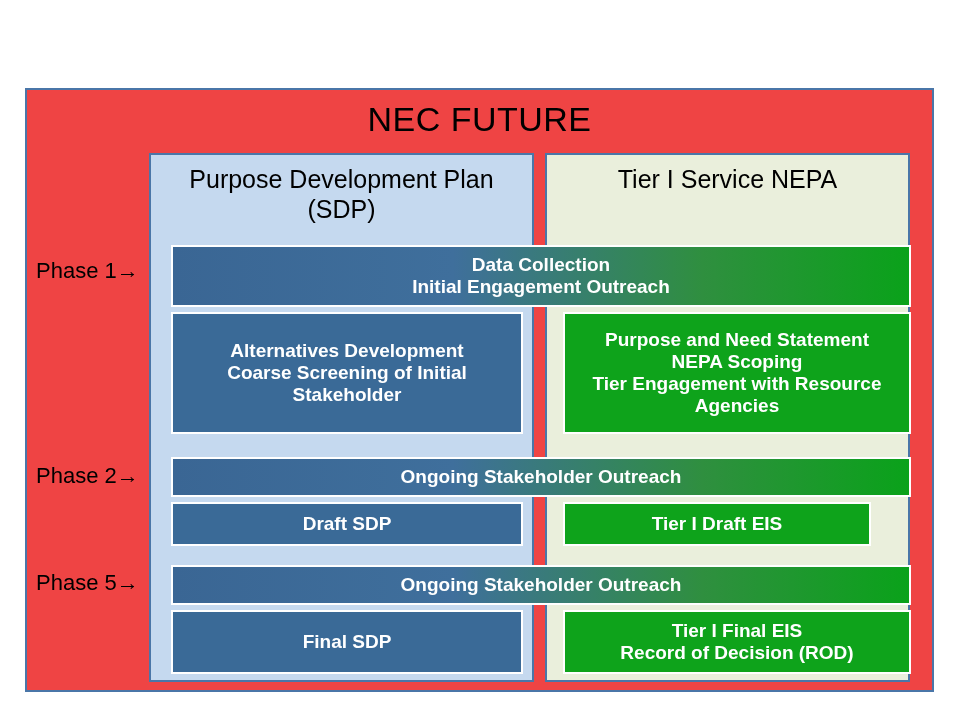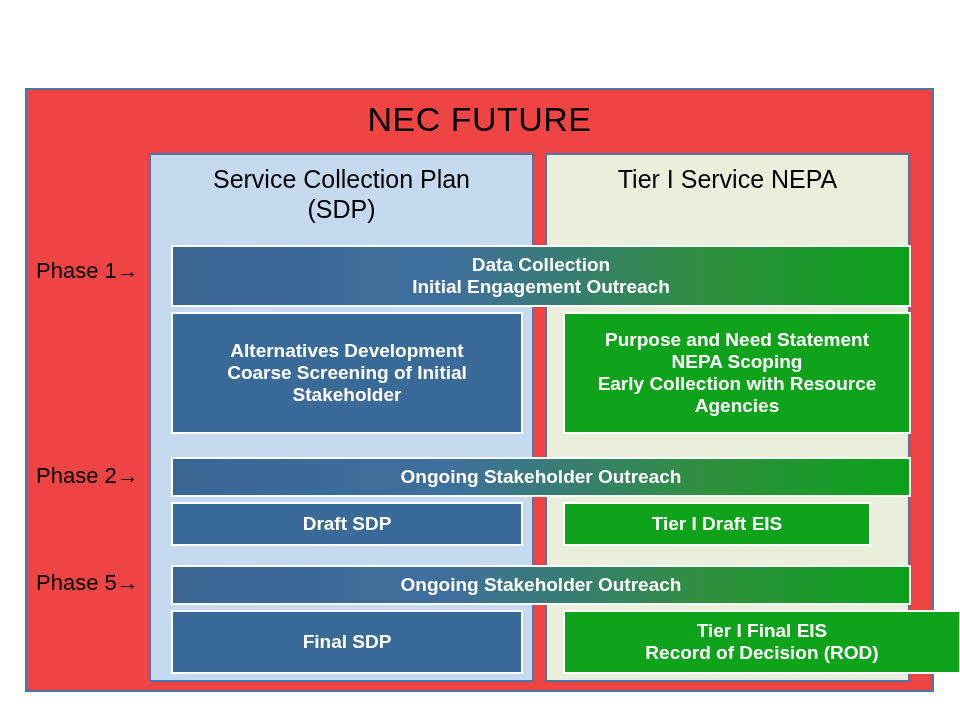--- a/index.html
+++ b/index.html
@@ -113,35 +113,35 @@
   #box-data       { left: 144px; top: 155px; width: 740px; height: 62px; }
   #box-alt        { left: 144px; top: 222px; width: 352px; height: 122px; }
   #box-purpose    { left: 536px; top: 222px; width: 348px; height: 122px; }
   
   #box-ongoing1   { left: 144px; top: 367px; width: 740px; height: 40px; }
   #box-draft-sdp  { left: 144px; top: 412px; width: 352px; height: 44px; }
   #box-draft-eis  { left: 536px; top: 412px; width: 308px; height: 44px; }
   
   #box-ongoing2   { left: 144px; top: 475px; width: 740px; height: 40px; }
   #box-final-sdp  { left: 144px; top: 520px; width: 352px; height: 64px; }
-  #box-final-eis  { left: 536px; top: 520px; width: 398px; height: 64px; }
+  #box-final-eis  { left: 536px; top: 520px; width: 348px; height: 64px; }
 
   .line { white-space: nowrap; }
   .stack { display: block; }
 </style>
 </head>
 <body>
 
 <div id="diagram">
 
   <div id="title">NEC FUTURE</div>
 
   <div class="column" id="col-sdp">
     <div class="col-head">
-      <span class="stack">Service Collection Plan</span>
+      <span class="stack">Purpose Development Plan</span>
       <span class="stack">(SDP)</span>
     </div>
   </div>
 
   <div class="column" id="col-nepa">
     <div class="col-head">
       <span class="stack">Tier I Service NEPA</span>
     </div>
   </div>
 
@@ -167,21 +167,21 @@
       <span class="stack line">Alternatives Development</span>
       <span class="stack line">Coarse Screening of Initial</span>
       <span class="stack line">Stakeholder</span>
     </div>
   </div>
 
   <div class="box green-solid" id="box-purpose">
     <div>
       <span class="stack line">Purpose and Need Statement</span>
       <span class="stack line">NEPA Scoping</span>
-      <span class="stack line">Early Collection with Resource</span>
+      <span class="stack line">Tier Engagement with Resource</span>
       <span class="stack line">Agencies</span>
     </div>
   </div>
 
   <div class="box blue-grad" id="box-ongoing1">
     <span class="line">Ongoing Stakeholder Outreach</span>
   </div>
 
   <div class="box blue-solid" id="box-draft-sdp">
     <span class="line">Draft SDP</span>

